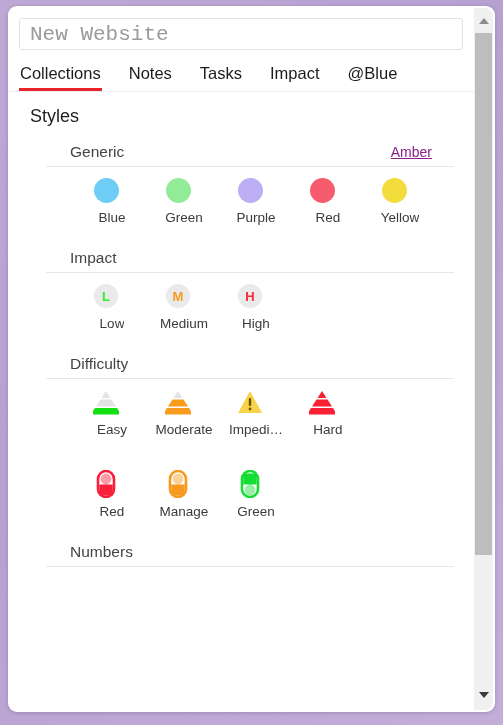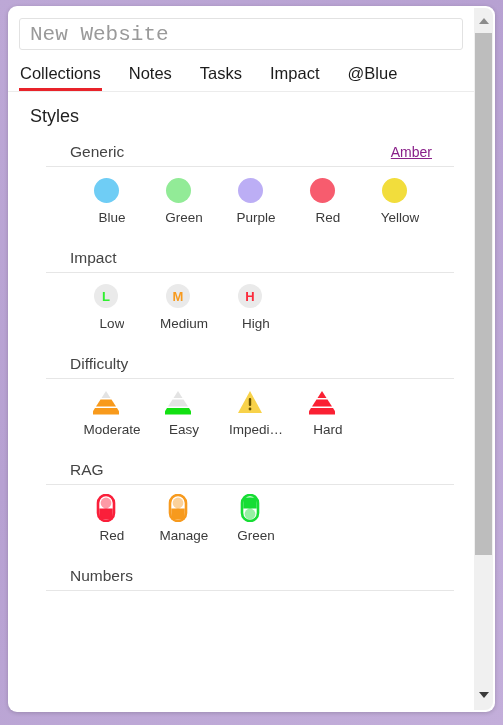--- a/index.html
+++ b/index.html
@@ -266,35 +266,35 @@
           </div>
           <div class="group">
             <div class="group-head">
               <div class="group-name">Difficulty</div>
             </div>
             <div class="items">
               <div class="item">
                 <div class="item-icon">
                   <svg width="26" height="27" viewBox="0 0 26 27">
                     <polygon points="13,2 17.5,9 8.5,9" fill="#e3e3e3"></polygon>
+                    <polygon points="18.5,10.5 23,17.5 3,17.5 7.5,10.5" fill="#e3e3e3"></polygon>
+                    <polygon points="24,19 28,25.5 -2,25.5 2,19" fill="#12e012"></polygon>
+                  </svg>
+                </div>
+                <div class="item-label">Easy</div>
+              </div>
+              <div class="item">
+                <div class="item-icon">
+                  <svg width="26" height="27" viewBox="0 0 26 27">
+                    <polygon points="13,2 17.5,9 8.5,9" fill="#e3e3e3"></polygon>
                     <polygon points="18.5,10.5 23,17.5 3,17.5 7.5,10.5" fill="#f89a1c"></polygon>
                     <polygon points="24,19 28,25.5 -2,25.5 2,19" fill="#f89a1c"></polygon>
                   </svg>
                 </div>
                 <div class="item-label">Moderate</div>
-              </div>
-              <div class="item">
-                <div class="item-icon">
-                  <svg width="26" height="27" viewBox="0 0 26 27">
-                    <polygon points="13,2 17.5,9 8.5,9" fill="#e3e3e3"></polygon>
-                    <polygon points="18.5,10.5 23,17.5 3,17.5 7.5,10.5" fill="#e3e3e3"></polygon>
-                    <polygon points="24,19 28,25.5 -2,25.5 2,19" fill="#12e012"></polygon>
-                  </svg>
-                </div>
-                <div class="item-label">Easy</div>
               </div>
               <div class="item">
                 <div class="item-icon">
                   <svg width="26" height="26" viewBox="0 0 26 26">
                     <polygon points="13,2 25,24 1,24" fill="#f8d24a"></polygon>
                     <rect x="11.8" y="9" width="2.4" height="8" rx="1.1" fill="#6b5400"></rect>
                     <circle cx="13" cy="20" r="1.4" fill="#6b5400"></circle>
                   </svg>
                 </div>
                 <div class="item-label">Impedi…</div>
@@ -305,23 +305,20 @@
                     <polygon points="13,2 17.5,9 8.5,9" fill="#fa2033"></polygon>
                     <polygon points="18.5,10.5 23,17.5 3,17.5 7.5,10.5" fill="#fa2033"></polygon>
                     <polygon points="24,19 28,25.5 -2,25.5 2,19" fill="#fa2033"></polygon>
                   </svg>
                 </div>
                 <div class="item-label">Hard</div>
               </div>
             </div>
           </div>
           <div class="group">
-            <div class="group-head">
-              <div class="group-name">RAG</div>
-            </div>
             <div class="items">
               <div class="item">
                 <div class="item-icon">
                   <svg width="24" height="28" viewBox="0 0 24 28">
                     <rect x="4" y="1" width="16" height="26" rx="8" fill="#ffffff" stroke="#fa1f3a" stroke-width="2.6"></rect>
                     <rect x="5.3" y="14.5" width="13.4" height="11" fill="#fa1f3a"></rect>
                     <circle cx="12" cy="9" r="5.4" fill="#fa1f3a" opacity="0.45"></circle>
                     <circle cx="12" cy="20" r="5.4" fill="#fa1f3a" opacity="0.55"></circle>
                   </svg>
                 </div>

